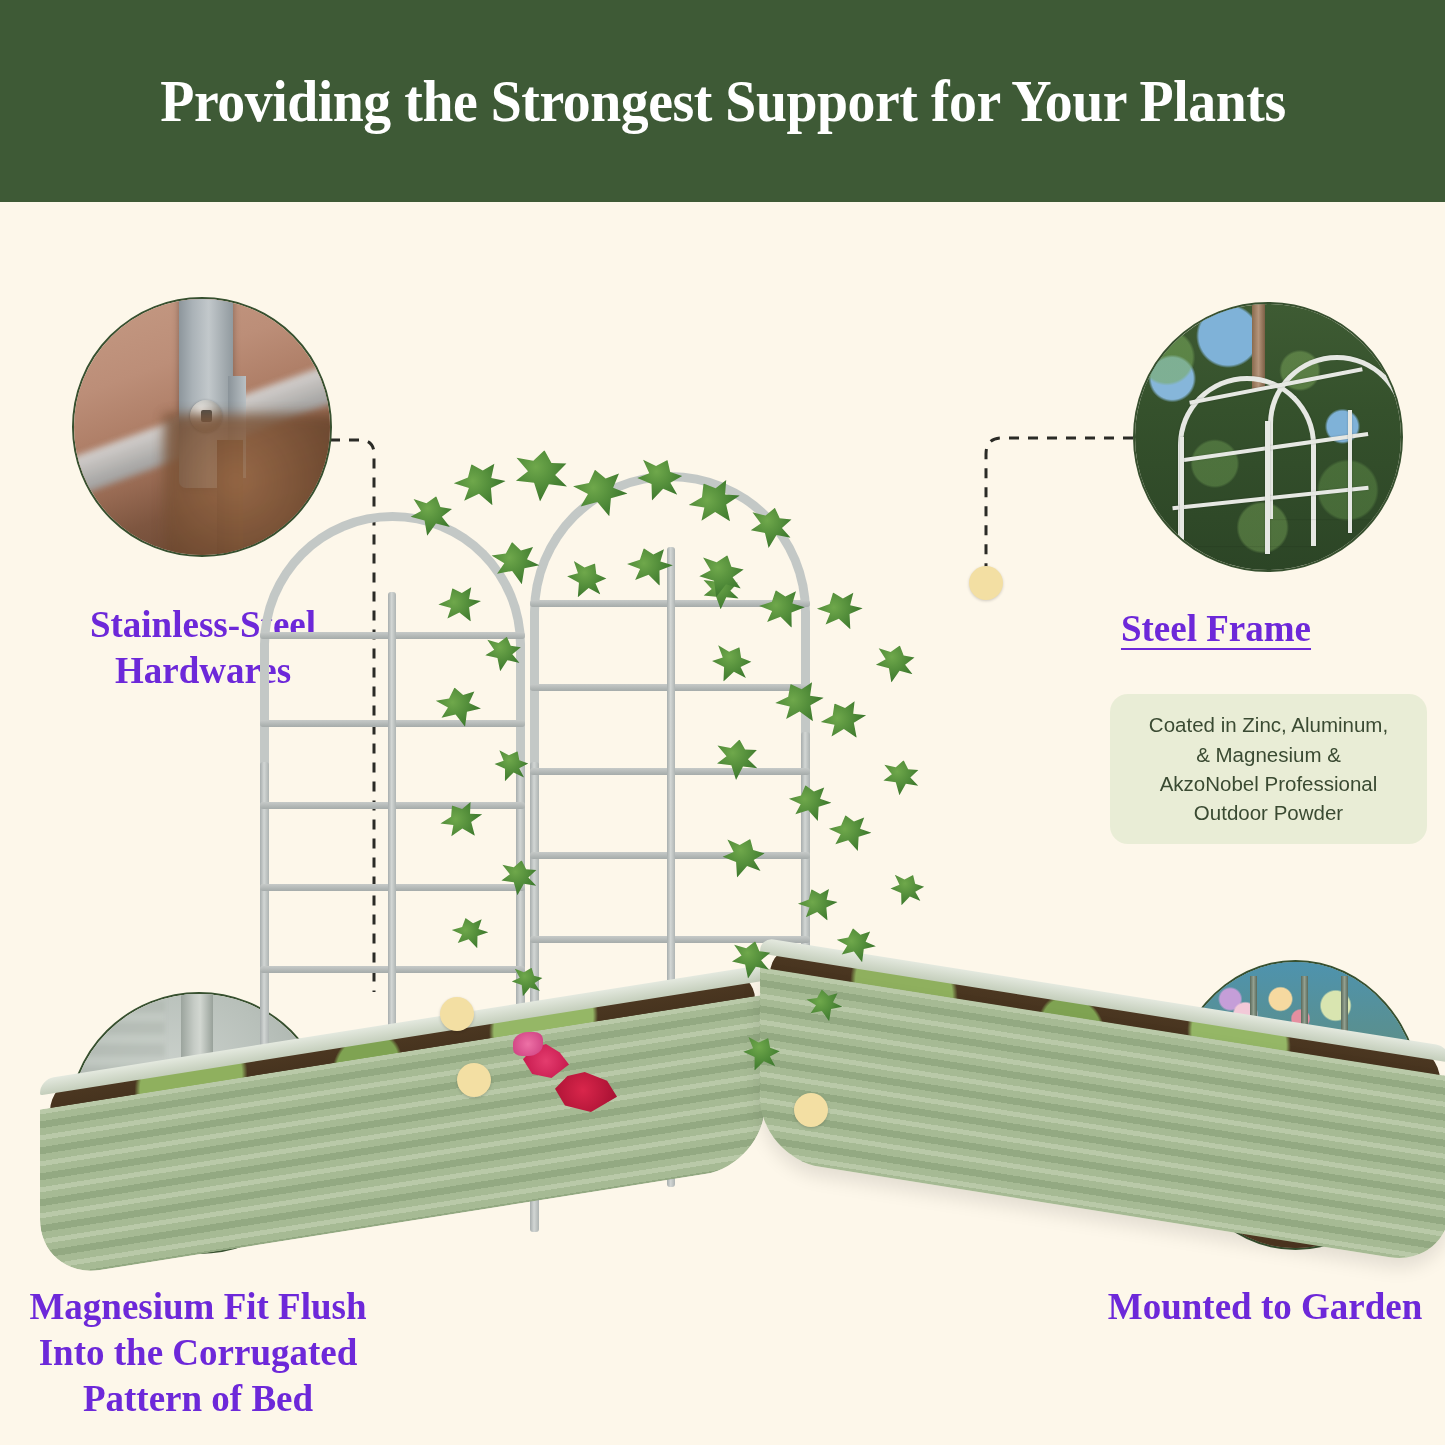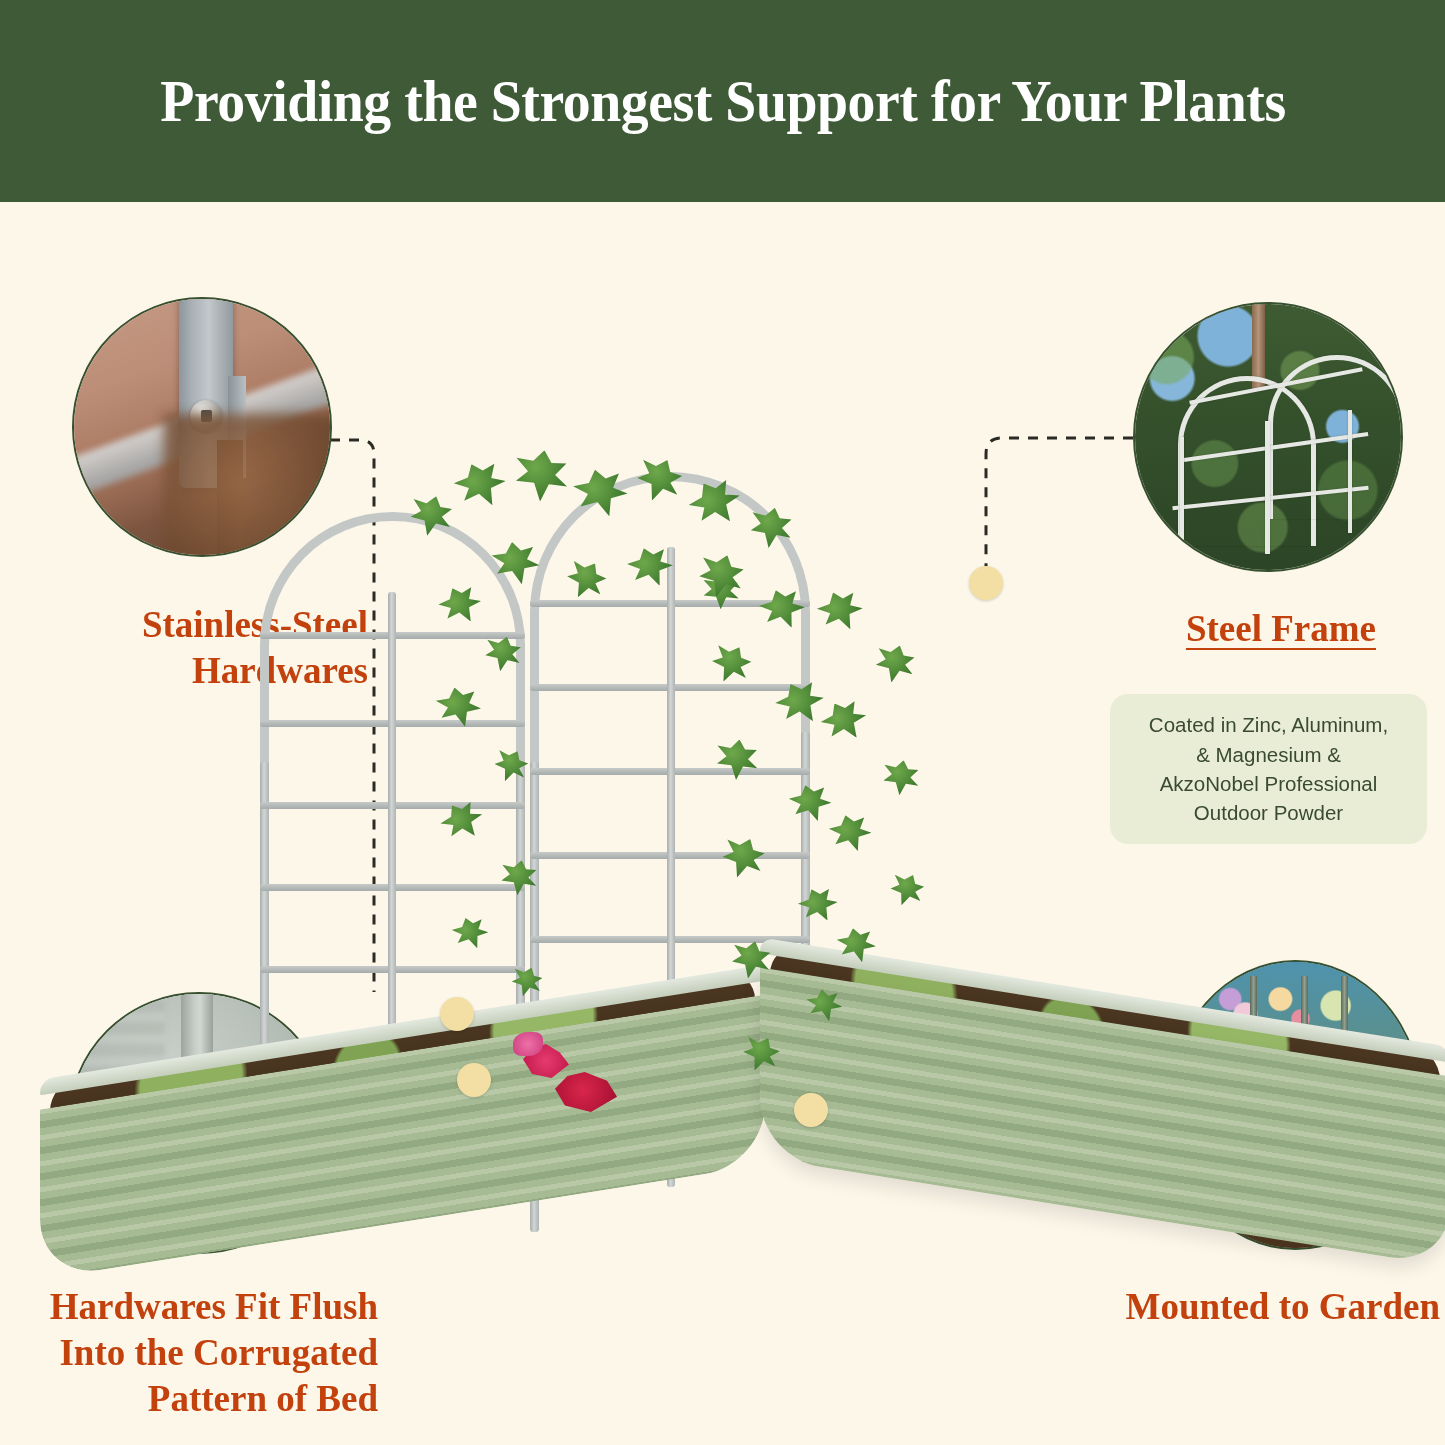--- a/index.html
+++ b/index.html
@@ -214,22 +214,22 @@
   
   .dot{
     position:absolute; width:34px; height:34px; border-radius:50%;
     background:#F3DFA3; box-shadow:0 1px 3px rgba(0,0,0,.18);
   }
   .dash-svg{ position:absolute; left:0; top:0; width:1445px; height:1243px; overflow:visible; }
   .dash-path{ fill:none; stroke:#2B2B26; stroke-width:3; stroke-dasharray:10 9; stroke-linecap:butt; }
 
   
   .label{
-    position:absolute; text-align:right;
-    color:#c2410c; font-family:"Liberation Serif", serif;
+    position:absolute; text-align:center;
+    color:#6d28d9; font-family:"Liberation Serif", serif;
     font-weight:700; font-size:37px; line-height:1.24;
   }
   .label-underline{ text-decoration:underline; text-underline-offset:7px; text-decoration-thickness:2px; }
 
   .note-box{
     position:absolute; left:1110px; top:492px; width:317px; height:150px;
     background:#E9EDD6; border-radius:18px;
     display:flex; align-items:center; justify-content:center;
   }
   .note-text{
@@ -274,21 +274,21 @@
     <div class="circ-inner photo-clip">
       <div class="clip-bedwave"></div>
       <div class="clip-post"></div>
       <div class="clip-knob"></div>
       <div class="clip-body">
         <div class="clip-brand">vego garden</div>
       </div>
     </div>
   </div>
   <div class="label" style="left:18px; top:1082px; width:360px;">
-    <div>Hardwares Fit Flush</div>
+    <div>Magnesium Fit Flush</div>
     <div>Into the Corrugated</div>
     <div>Pattern of Bed</div>
   </div>
 
   <div class="circ c-tr">
     <div class="circ-inner photo-frame">
       <div class="tree-noise"></div>
       <div class="tree-trunk"></div>
 
       <div class="wf wf-arch" style="left:16%; top:27%; width:52%; height:64%;"></div>

